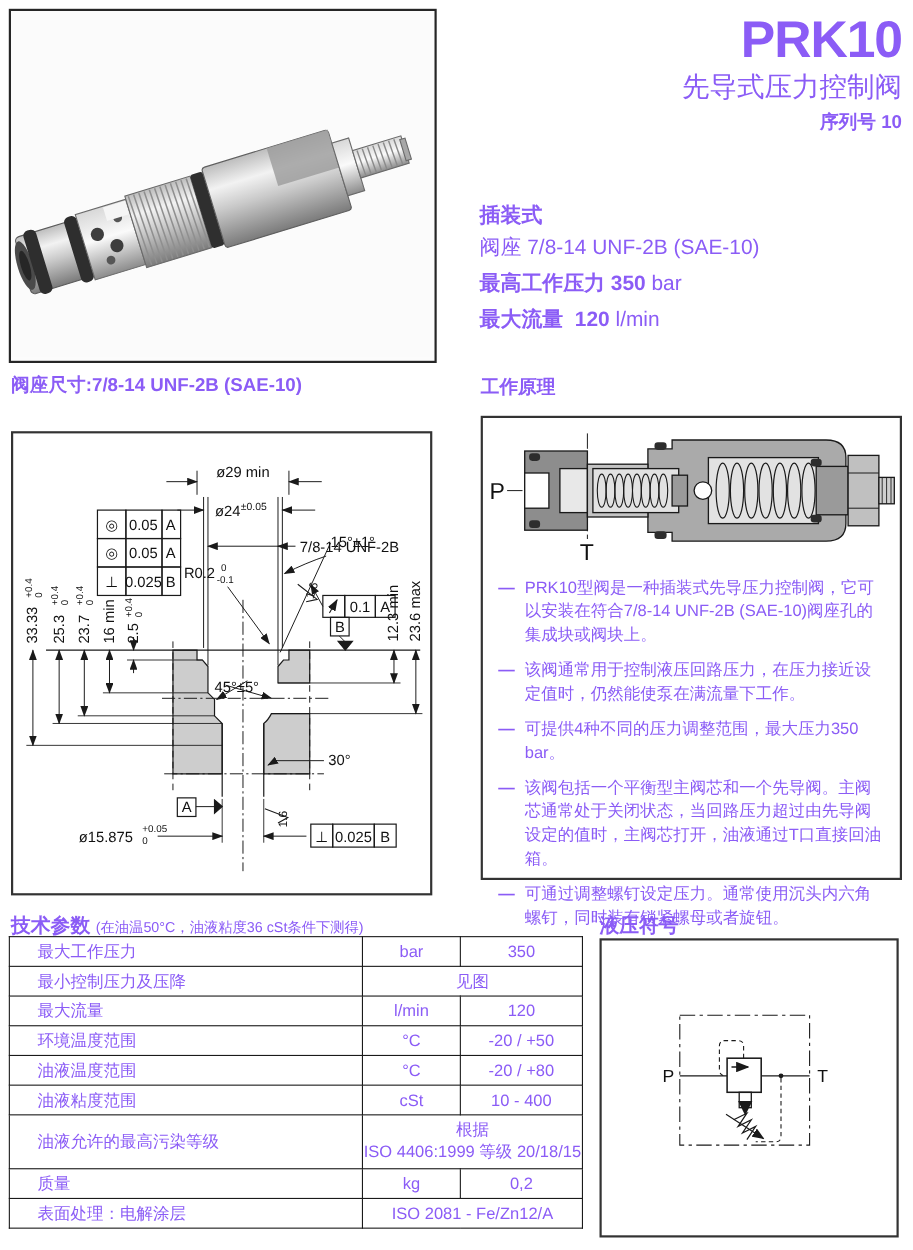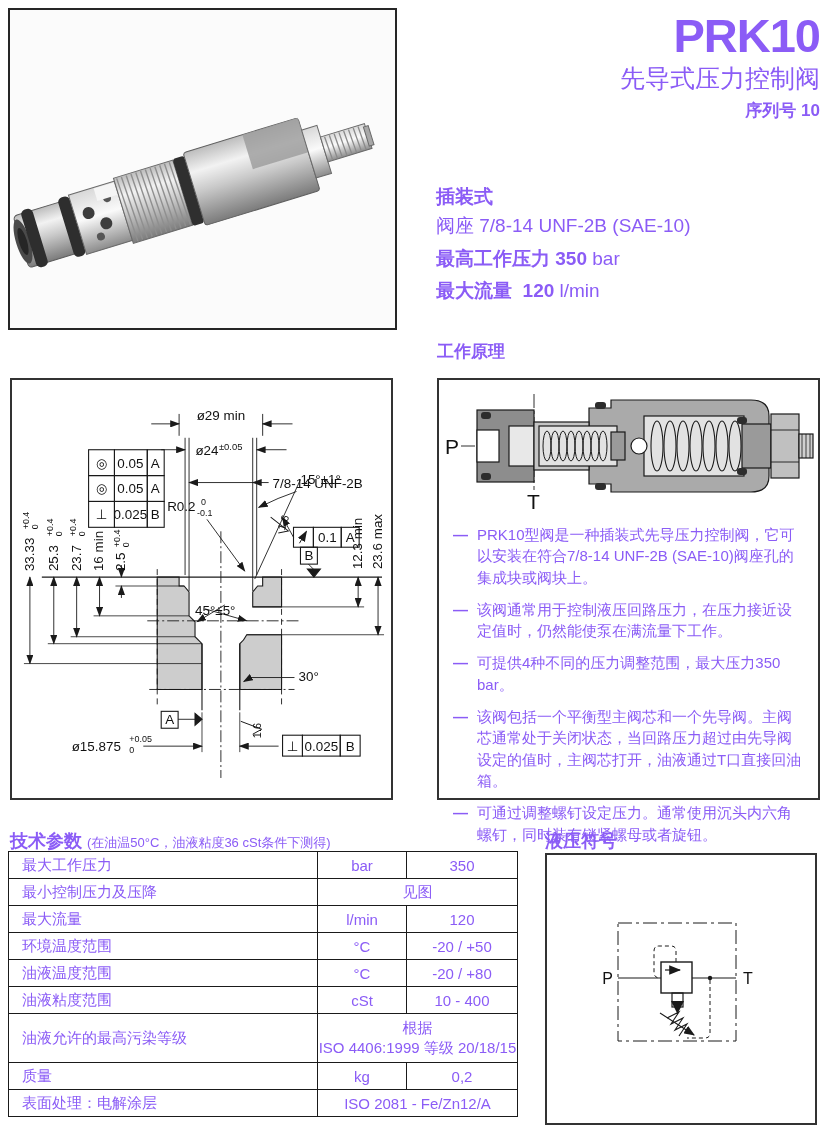--- a/index.html
+++ b/index.html
@@ -20,32 +20,32 @@
   .spec-line{margin-top:9px;font-weight:bold;}
   .spec-line:first-of-type{margin-top:26px;}
   .spec-val{font-weight:bold;}
   .spec-unit{font-weight:normal;}
   
   .sec-title{font-size:17px;font-weight:bold;}
   #seat-title{left:10px;top:338px;}
   #principle-title{left:437px;top:340px;}
   
   .frame{border:2px solid #333;background:#fff;}
-  #seat-box{left:10px;top:378px;width:379px;height:418px;text-decoration:underline;}
+  #seat-box{left:10px;top:392px;width:379px;height:418px;text-decoration:underline;}
   #principle-box{left:437px;top:378px;width:379px;height:418px;}
   #symbol-box{left:545px;top:853px;width:268px;height:268px;}
   ul.bullets{list-style:none;margin:0;padding:0;width:352px;}
   ul.bullets li{display:flex;gap:9px;font-size:15px;line-height:1.42;margin-bottom:11px;}
   ul.bullets .dash{flex:0 0 auto;font-weight:bold;}
   
   #params-title{left:10px;top:829px;font-size:18px;font-weight:bold;}
   #params-note{font-size:13px;font-weight:normal;}
   table#params{position:absolute;left:8px;top:851px;border-collapse:collapse;table-layout:fixed;}
   #params td{border:1px solid #1a1a1a;font-size:15px;height:26px;padding:0;}
-  #params td.lbl{width:295px;padding-left:13px;text-align:left;}
+  #params td.lbl{width:295px;padding-left:25px;text-align:left;}
   #params td.unit{width:88px;text-align:center;}
   #params td.val{width:110px;text-align:center;}
   #params td.merged{text-align:center;}
   #params tr.tall td{height:48px;}
   #params .two-line div{line-height:1.35;}
   #symbol-title{left:545px;top:829px;font-size:18px;font-weight:bold;}
   svg text{fill:#111;}
 </style>
 </head>
 <body>
@@ -129,20 +129,21 @@
       <span class="spec-val">350</span>
       <span class="spec-unit">bar</span>
     </div>
     <div class="spec-line">
       <span>最大流量</span>&nbsp;
       <span class="spec-val">120</span>
       <span class="spec-unit">l/min</span>
     </div>
   </div>
 
+  <div class="abs sec-title" id="seat-title">阀座尺寸:7/8-14 UNF-2B (SAE-10)</div>
   <div class="abs frame" id="seat-box">
     <svg width="375" height="414" viewBox="0 0 377 416">
       <defs>
         <marker id="s-arr" markerWidth="11" markerHeight="8" refX="10" refY="4" orient="auto-start-reverse">
           <path d="M0,0 L11,4 L0,8 Z" fill="#1a1a1a"></path>
         </marker>
       </defs>
       <g stroke="#1a1a1a" stroke-width="1.1" fill="none">
 
         <path d="M146,198 L168,198 L168,207 L173,207 L178,213 L178,237 L184,243 L184,258 L191,265 L191,311 L146,311 Z" fill="#cdcdcd"></path>

